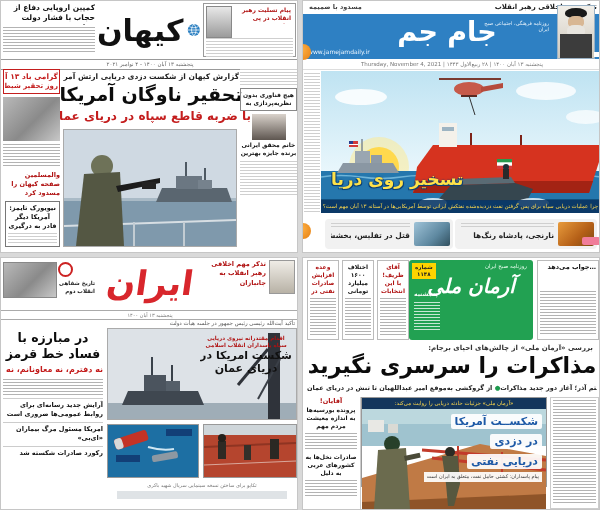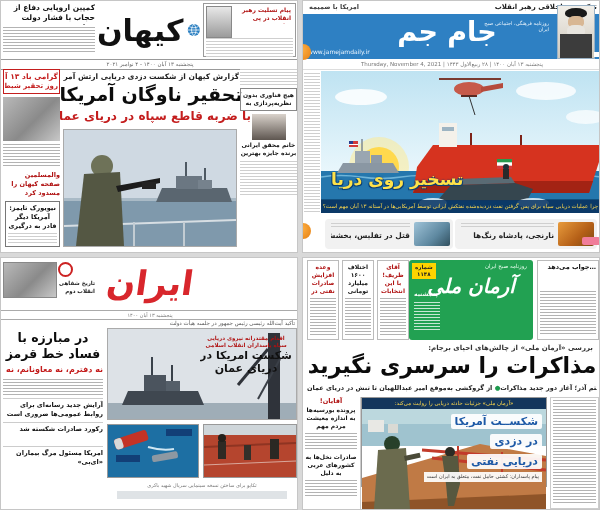--- a/index.html
+++ b/index.html
@@ -201,21 +201,21 @@
       </div>
       <div class="k-thumb"></div>
       <div class="k-res">خانم محقق ایرانی برنده جایزه بهترین محقق جهان شد</div>
       <div class="tl2" style="height:36px;margin-top:3px;"></div>
     </div>
   </div>
 
   <div id="jamejam" class="page fa">
     <div class="abs jj-top">
       <div class="r nw">تذکر مهم اخلاقی رهبر انقلاب</div>
-      <div class="l nw">امریکا با ضمیمه</div>
+      <div class="l nw">مسدود با ضمیمه</div>
     </div>
     <div class="abs jj-banner">
       <div class="jj-logo nw">جام جم</div>
       <div class="jj-tag">روزنامه فرهنگی، اجتماعی صبح ایران</div>
       <div class="jj-url nw">www.jamejamdaily.ir</div>
       <div class="jj-kh">
         <div class="turban"></div>
         <div class="face"></div>
         <div class="beard"></div>
         <div class="robe"></div>
@@ -295,38 +295,42 @@
       <div class="jj-card jj-c2">
         <div class="thumb" style="background:linear-gradient(135deg,#9fc3d8,#5e88a0 60%,#31505f);"></div>
         <div class="pre tl2"></div>
         <div class="t nw">قتل در تفلیس، بخشش در تهران</div>
       </div>
     </div>
     <div class="jj-ball2"></div>
   </div>
 
   <div id="iran" class="page fa">
+    <div class="abs ir-right">
+      <div class="p"></div>
+      <div class="h">تذکر مهم اخلاقی رهبر انقلاب به جانبازان</div>
+    </div>
     <div class="abs ir-mast">
       <span class="ir-logo nw">ایران</span>
     </div>
     <div class="abs ir-left">
       <div class="ir-crowd bw"></div>
       <div class="ir-stamp"></div>
       <div class="ir-hist">تاریخ شفاهی انقلاب دوم</div>
     </div>
     <div class="abs ir-date nw clip">پنجشنبه ۱۳ آبان ۱۴۰۰</div>
     <div class="abs ir-kickline nw">تأکید آیت‌الله رئیسی رئیس جمهور در جلسه هیأت دولت</div>
 
     <div class="abs ir-col">
       <div class="ir-chead">در مبارزه با فساد خط قرمز نداریم</div>
       <div class="ir-csub nw">نه دفترم، نه معاونانم، نه وزرا!</div>
       <div class="tl" style="height:16px;margin-top:3px;"></div>
       <div class="ir-item">آرایش جدید رسانه‌ای برای روابط عمومی‌ها ضروری است</div>
+      <div class="ir-item">امریکا مسئول مرگ بیماران «ای‌بی»</div>
       <div class="ir-item">رکورد صادرات شکسته شد</div>
-      <div class="ir-item">امریکا مسئول مرگ بیماران «ای‌بی»</div>
     </div>
 
     <div class="abs ir-photo">
       <svg width="188" height="90" viewBox="0 0 188 90">
         <rect width="188" height="90" fill="#dde2e7"></rect>
         <rect y="74" width="188" height="16" fill="#9fadb7"></rect>
         <polygon points="14,76 96,76 90,62 20,62" fill="#3f4750"></polygon>
         <rect x="36" y="46" width="22" height="16" fill="#4b545e"></rect>
         <rect x="58" y="52" width="14" height="10" fill="#555f69"></rect>
         <line x1="44" y1="28" x2="44" y2="46" stroke="#39414a" stroke-width="2"></line>

